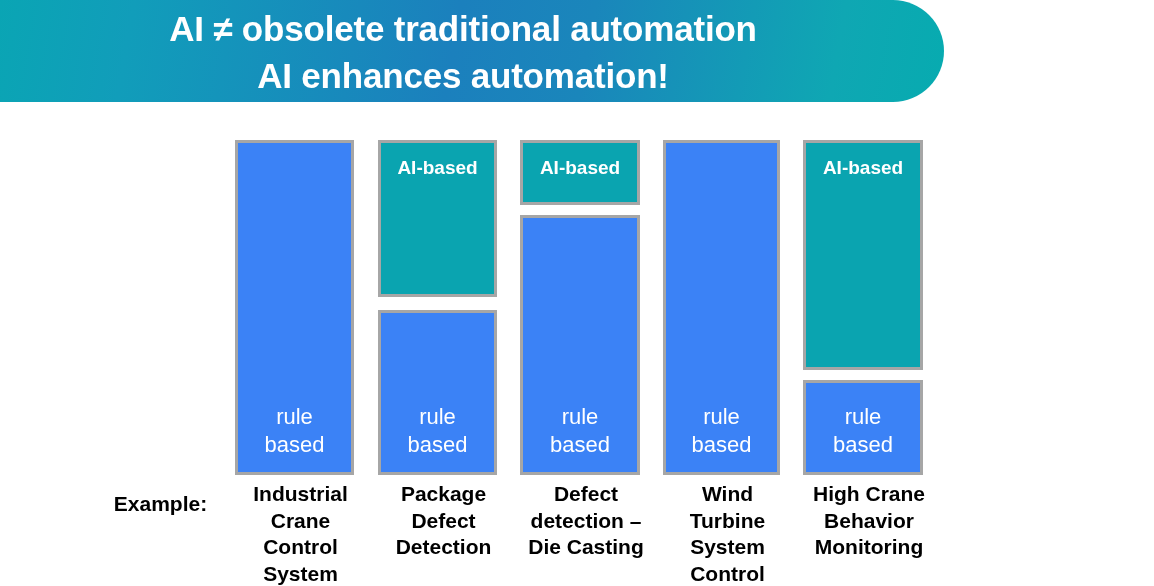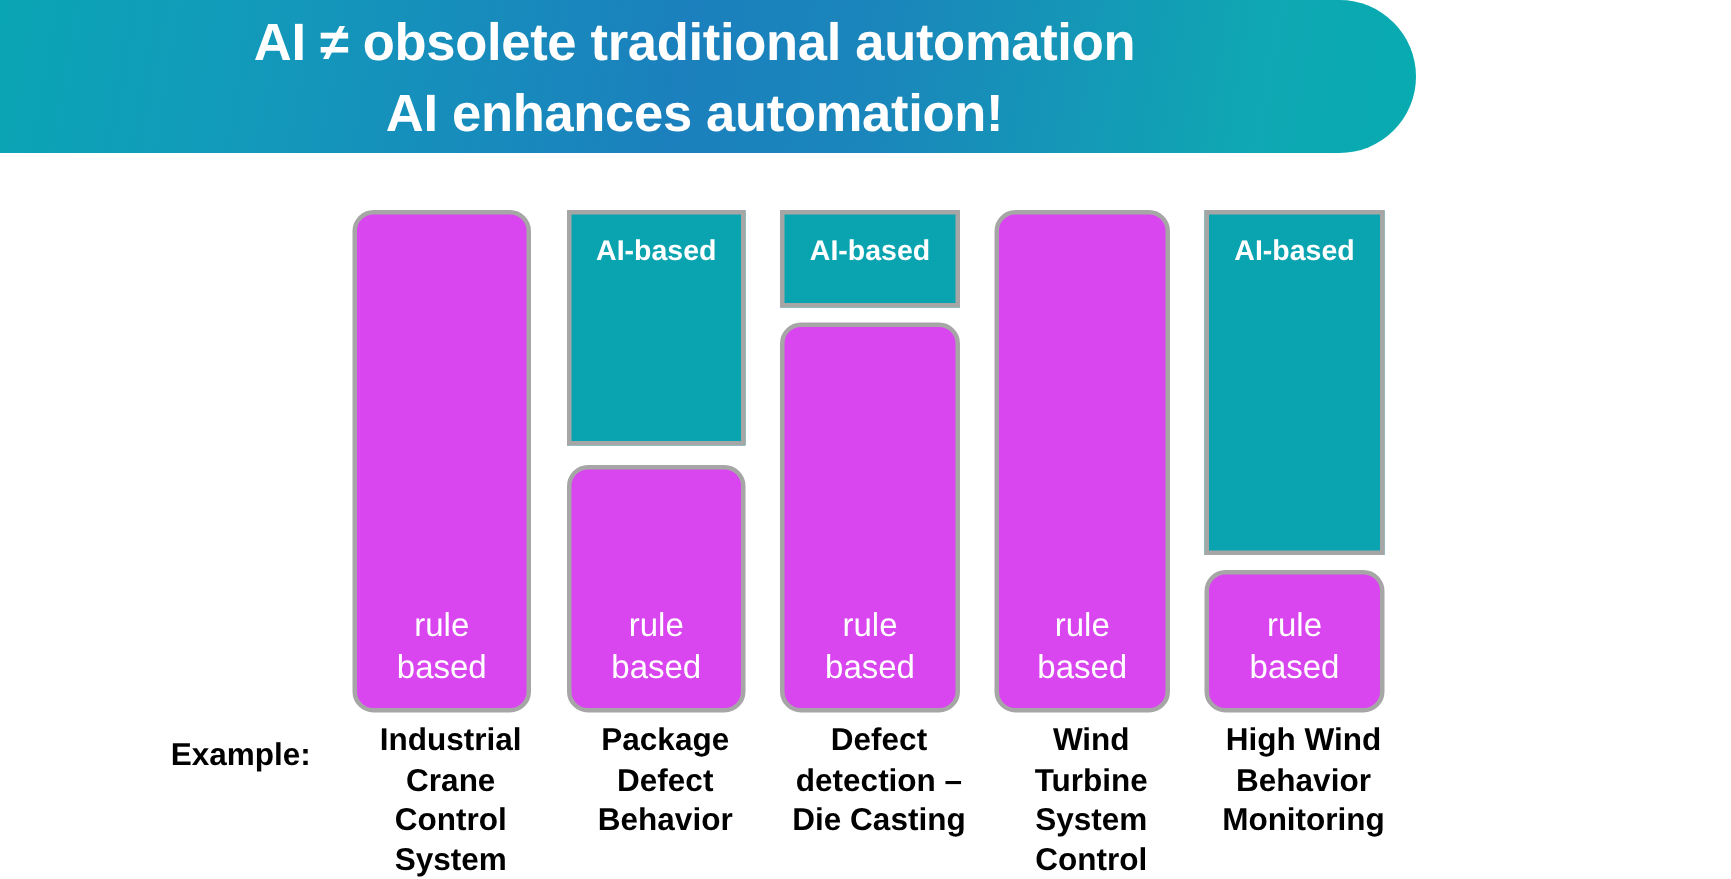--- a/index.html
+++ b/index.html
@@ -64,24 +64,23 @@
     box-sizing: border-box;
     color: #ffffff;
     font-weight: bold;
     font-size: 19px;
     text-align: center;
   }
   .bar-segment.ai {
     background: #0aa4b0;
   }
   .bar-segment.rule {
-    background: #d946ef;
+    background: #3b82f6;
     font-weight: normal;
     font-size: 22px;
-    border-radius: 14px;
   }
   .seg-label-top {
     position: absolute;
     left: 0;
     right: 0;
     top: 14px;
     line-height: 1.15;
   }
   .seg-label-bottom {
     position: absolute;
@@ -139,21 +138,21 @@
         <div class="bar-segment ai" style="top: 0px; height: 157px;">
           <div class="seg-label-top">AI-based</div>
         </div>
         <div class="bar-segment rule" style="top: 170px; height: 165px;">
           <div class="seg-label-bottom">rule
 based</div>
         </div>
       </div>
       <div class="column-caption" style="left: 378px; width: 131px;">Package
 Defect
-Behavior</div>
+Detection</div>
       <div class="bar-column" style="left: 520px; width: 132px; height: 335px;">
         <div class="bar-segment ai" style="top: 0px; height: 65px;">
           <div class="seg-label-top">AI-based</div>
         </div>
         <div class="bar-segment rule" style="top: 75px; height: 260px;">
           <div class="seg-label-bottom">rule
 based</div>
         </div>
       </div>
       <div class="column-caption" style="left: 520px; width: 132px;">Defect
@@ -171,17 +170,17 @@
 Control</div>
       <div class="bar-column" style="left: 803px; width: 132px; height: 335px;">
         <div class="bar-segment ai" style="top: 0px; height: 230px;">
           <div class="seg-label-top">AI-based</div>
         </div>
         <div class="bar-segment rule" style="top: 240px; height: 95px;">
           <div class="seg-label-bottom">rule
 based</div>
         </div>
       </div>
-      <div class="column-caption" style="left: 803px; width: 132px;">High Wind
+      <div class="column-caption" style="left: 803px; width: 132px;">High Crane
 Behavior
 Monitoring</div>
     </div>
 </div>
 
 </body></html>

